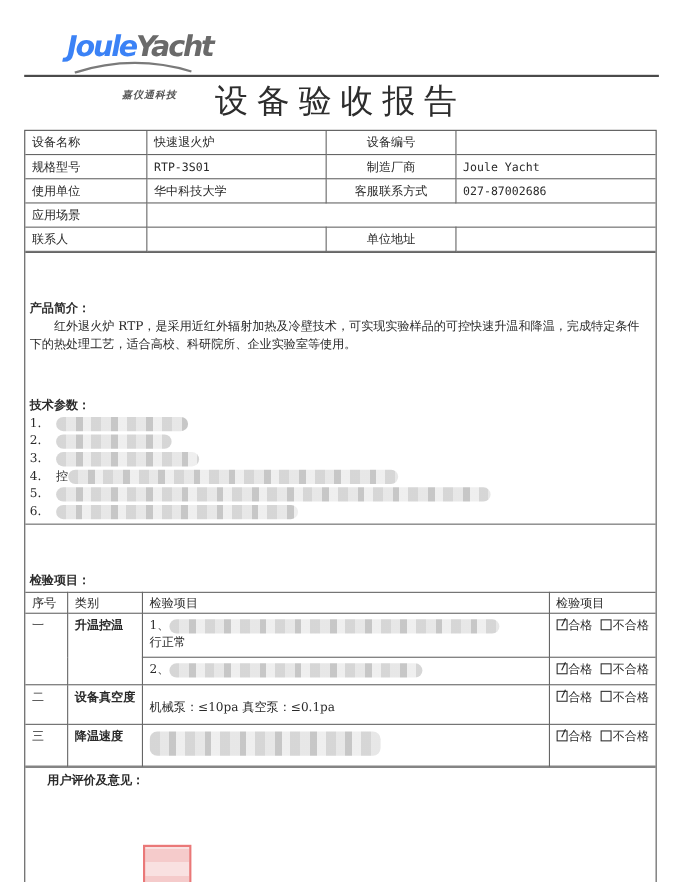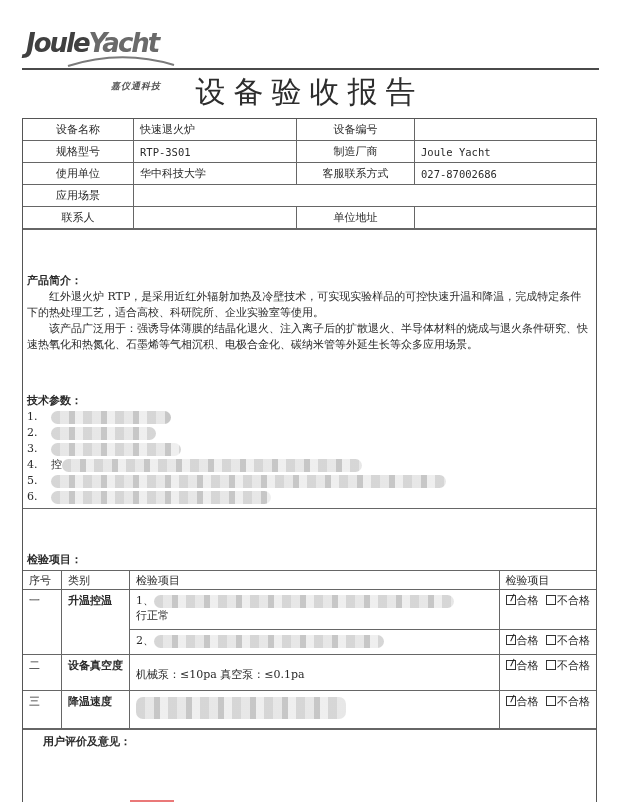--- a/index.html
+++ b/index.html
@@ -3,31 +3,31 @@
 <meta charset="utf-8">
 <style>
   html, body { margin: 0; padding: 0; background: #ffffff; }
   body {
     width: 619px; height: 802px; position: relative; overflow: hidden;
     font-family: "DejaVu Serif", "Liberation Serif", serif;
     color: #2a2a2a; font-size: 11px;
   }
   .logo { position: absolute; left: 26px; top: 28px; width: 150px; height: 40px; }
   .logo-main { position: absolute; left: 0; top: 0; font-family: "DejaVu Sans", "Liberation Sans", sans-serif; font-size: 26px; font-weight: bold; letter-spacing: -2px; font-style: italic; }
-  .logo-joule { color: #404040; }
+  .logo-joule { color: #3b82f6; margin-left: 35px; }
   .logo-yacht { color: #6a6a6a; }
   .logo-swoosh { position: absolute; left: 40px; top: 25px; width: 110px; height: 14px; }
   .logo-cn { position: absolute; left: 85px; top: 52px; font-family: "DejaVu Sans", sans-serif; font-size: 9px; font-weight: bold; font-style: italic; color: #555; letter-spacing: 1px; }
   .header-rule { position: absolute; left: 22px; right: 20px; top: 68px; height: 0; border-top: 2px solid #4a4a4a; }
   .doc-title { position: absolute; left: 0; right: 0; top: 72px; text-align: center; font-size: 30px; letter-spacing: 8px; color: #2d2d2d; font-family: "DejaVu Serif", serif; }
 
   .frame { position: absolute; left: 22px; top: 118px; width: 575px; border: 1.5px solid #555; box-sizing: border-box; }
   table { border-collapse: collapse; width: 100%; }
   td { border: 1px solid #666; padding: 0 6px; height: 21px; font-size: 11px; }
-  .info td.lbl { text-align: center; width: 98px; font-family: Liberation Mono, monospace; }
+  .info td.lbl { width: 98px; font-family: Liberation Mono, monospace; }
   .info td.lbl2 { text-align: center; width: 92px; font-family: "DejaVu Sans", sans-serif; }
   .info td.val { width: 150px; }
   .mono { font-family: "DejaVu Sans Mono", "Liberation Mono", monospace; font-size: 10.5px; }
   .info tr td:first-child { border-left: none; }
   .info tr td:last-child { border-right: none; }
   .info tr:first-child td { border-top: none; }
 
   .section { padding: 3px 4px 3px 4px; border-top: 1px solid #666; line-height: 16px; font-size: 11px; }
   .section-title { font-weight: bold; font-family: "DejaVu Sans", sans-serif; margin-top: 40px; }
   .para { text-indent: 2em; }
@@ -98,21 +98,20 @@
       <td class="val"></td>
       <td class="lbl2">单位地址</td>
       <td></td>
     </tr>
   </tbody>
     </table>
 
   <div class="section">
     <div class="section-title">产品简介：</div>
     <div class="para">红外退火炉 RTP，是采用近红外辐射加热及冷壁技术，可实现实验样品的可控快速升温和降温，完成特定条件下的热处理工艺，适合高校、科研院所、企业实验室等使用。</div>
-    <div class="para">该产品广泛用于：强诱导体薄膜的结晶化退火、注入离子后的扩散退火、半导体材料的烧成与退火条件研究、快速热氧化和热氮化、石墨烯等气相沉积、电极合金化、碳纳米管等外延生长等众多应用场景。</div>
     <div class="section-title">技术参数：</div>
     <div class="param-line"><span>1.</span> <span class="blur" style="width:120px;margin-left:10px"></span></div>
     <div class="param-line"><span>2.</span> <span class="blur" style="width:105px;margin-left:10px"></span></div>
     <div class="param-line"><span>3.</span> <span class="blur" style="width:130px;margin-left:10px"></span></div>
     <div class="param-line"><span>4.</span> <span style="margin-left:10px">控</span><span class="blur" style="width:300px"></span></div>
     <div class="param-line"><span>5.</span> <span class="blur" style="width:395px;margin-left:10px"></span></div>
     <div class="param-line"><span>6.</span> <span class="blur" style="width:220px;margin-left:10px"></span></div>
   </div>
 
   <div class="section" style="padding-bottom:2px">

